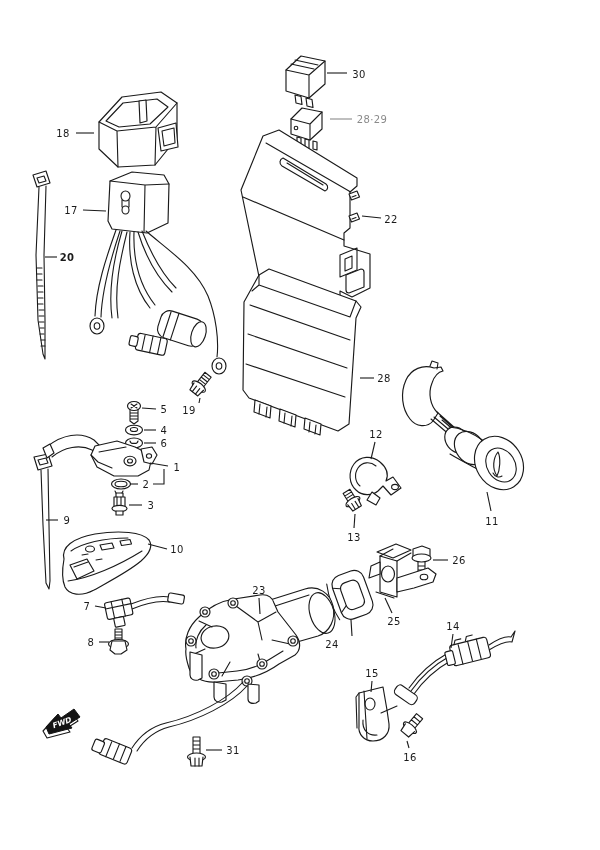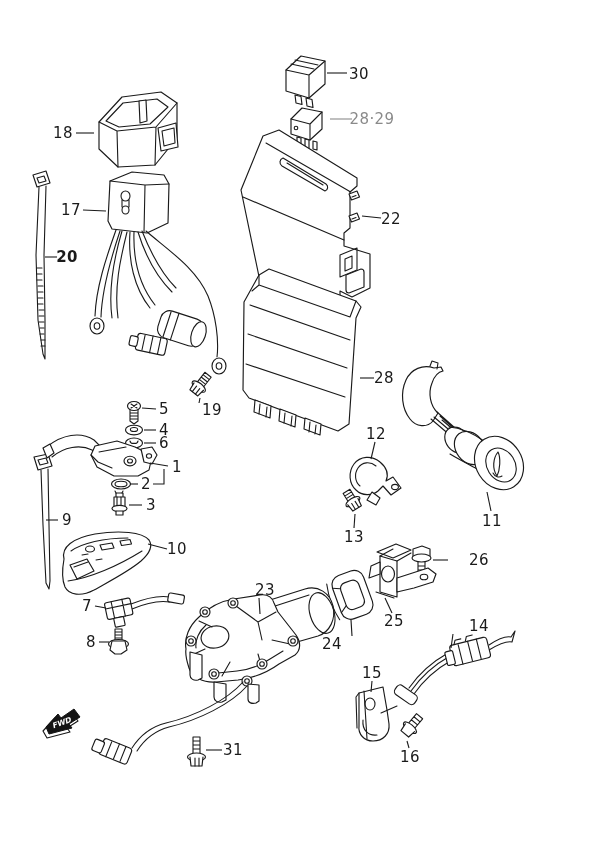--- a/index.html
+++ b/index.html
@@ -4,21 +4,21 @@
 <style>
   html,body{margin:0;padding:0;background:#fff;}
   #canvas{position:relative;width:600px;height:850px;background:#ffffff;overflow:hidden;
           font-family:"DejaVu Sans","Liberation Sans",sans-serif;}
   #art{position:absolute;left:0;top:0;}
   
   .p{fill:#ffffff;stroke:#1a1a1a;stroke-width:1.15;stroke-linecap:round;stroke-linejoin:round;}
   .l{fill:none;stroke:#1a1a1a;stroke-width:1.1;stroke-linecap:round;stroke-linejoin:round;}
   .leader{fill:none;stroke:#1a1a1a;stroke-width:1.1;}
   .leader.muted{stroke:#8a8a8a;}
-  .part-label{position:absolute;transform:translate(-50%,-50%);font-size:15px;color:#1a1a1a;
+  .part-label{position:absolute;transform:translate(-50%,-50%);font-size:10px;color:#1a1a1a;
               letter-spacing:.4px;white-space:nowrap;}
   .part-label.muted{color:#8a8a8a;}
 </style>
 </head>
 <body>
 
 <div id="canvas">
   <svg id="art" width="600" height="850" viewBox="0 0 600 850">
 
     <g>
@@ -335,30 +335,30 @@
       <div class="part-label" style="left: 164px; top: 430px;">4</div>
       <div class="part-label" style="left: 164px; top: 409px;">5</div>
       <div class="part-label" style="left: 164px; top: 443px;">6</div>
       <div class="part-label" style="left: 87px; top: 606px;">7</div>
       <div class="part-label" style="left: 91px; top: 642px;">8</div>
       <div class="part-label" style="left: 67px; top: 520px;">9</div>
       <div class="part-label" style="left: 177px; top: 549px;">10</div>
       <div class="part-label" style="left: 492px; top: 521px; text-align: right;">11</div>
       <div class="part-label" style="left: 376px; top: 434px;">12</div>
       <div class="part-label" style="left: 354px; top: 537px;">13</div>
-      <div class="part-label" style="left: 479px; top: 626px; text-align: center;">14</div>
+      <div class="part-label" style="left: 453px; top: 626px; text-align: center;">14</div>
       <div class="part-label" style="left: 372px; top: 673px;">15</div>
       <div class="part-label" style="left: 410px; top: 757px;">16</div>
       <div class="part-label" style="left: 71px; top: 210px;">17</div>
       <div class="part-label" style="left: 63px; top: 133px;">18</div>
-      <div class="part-label" style="left: 212px; top: 410px;">19</div>
+      <div class="part-label" style="left: 189px; top: 410px;">19</div>
       <div class="part-label" style="left: 67px; top: 257px; font-weight: bold;">20</div>
       <div class="part-label" style="left: 384px; top: 378px;">28</div>
       <div class="part-label" style="left: 391px; top: 219px;">22</div>
-      <div class="part-label" style="left: 265px; top: 590px;">23</div>
+      <div class="part-label" style="left: 259px; top: 590px;">23</div>
       <div class="part-label" style="left: 332px; top: 644px; text-align: right;">24</div>
       <div class="part-label" style="left: 394px; top: 621px;">25</div>
-      <div class="part-label" style="left: 459px; top: 560px; margin-left: 20px;">26</div>
+      <div class="part-label" style="left: 459px; top: 560px;">26</div>
       <div class="part-label" style="left: 233px; top: 750px;">31</div>
       <div class="part-label muted" style="left: 372px; top: 119px;">28·29</div>
       <div class="part-label" style="left: 359px; top: 74px;">30</div>
     </div>
 </div>
 
 </body></html>

